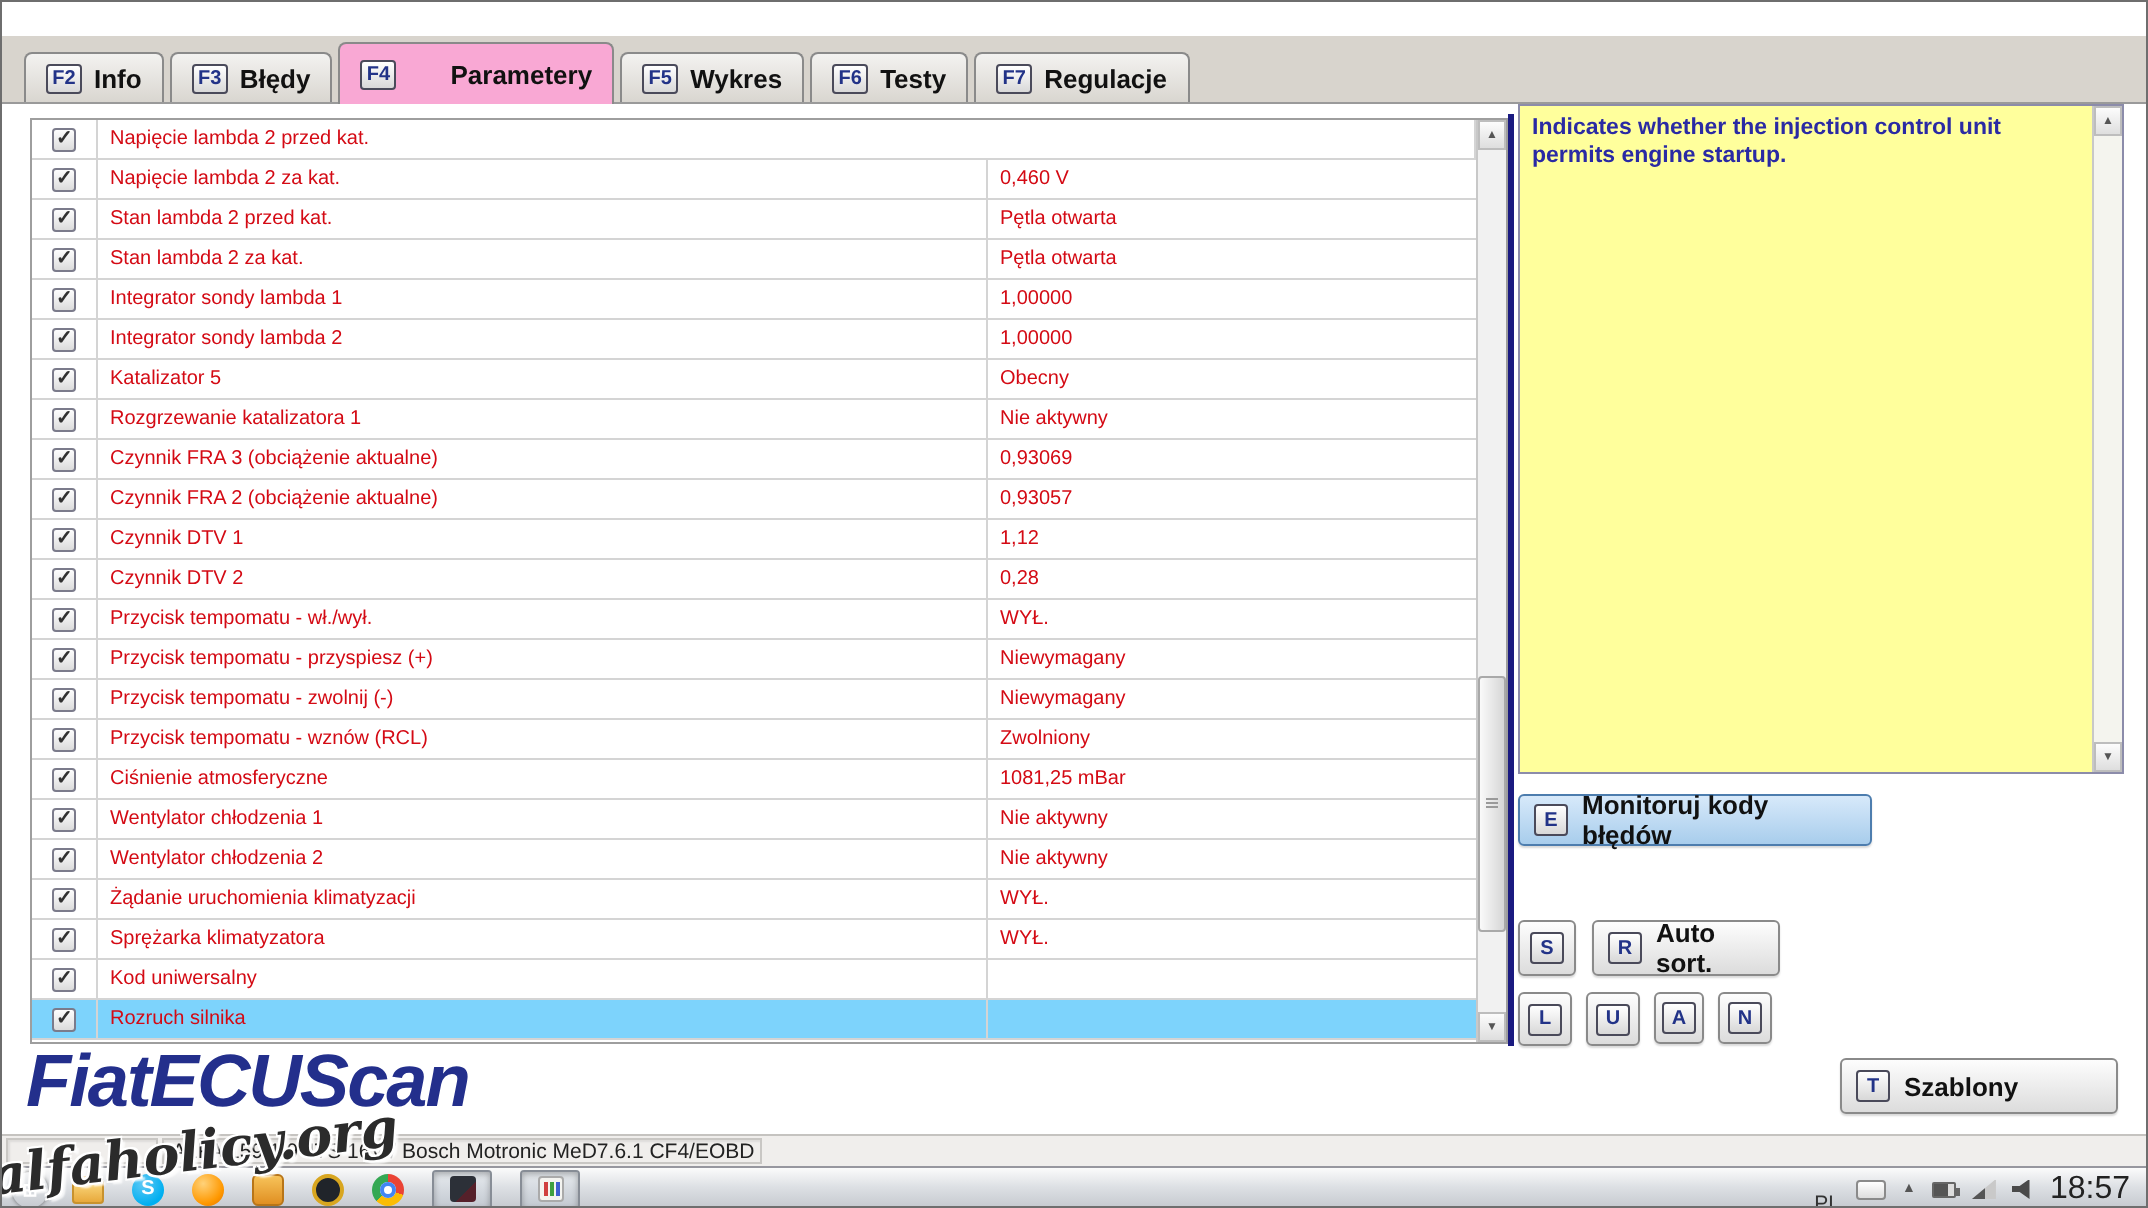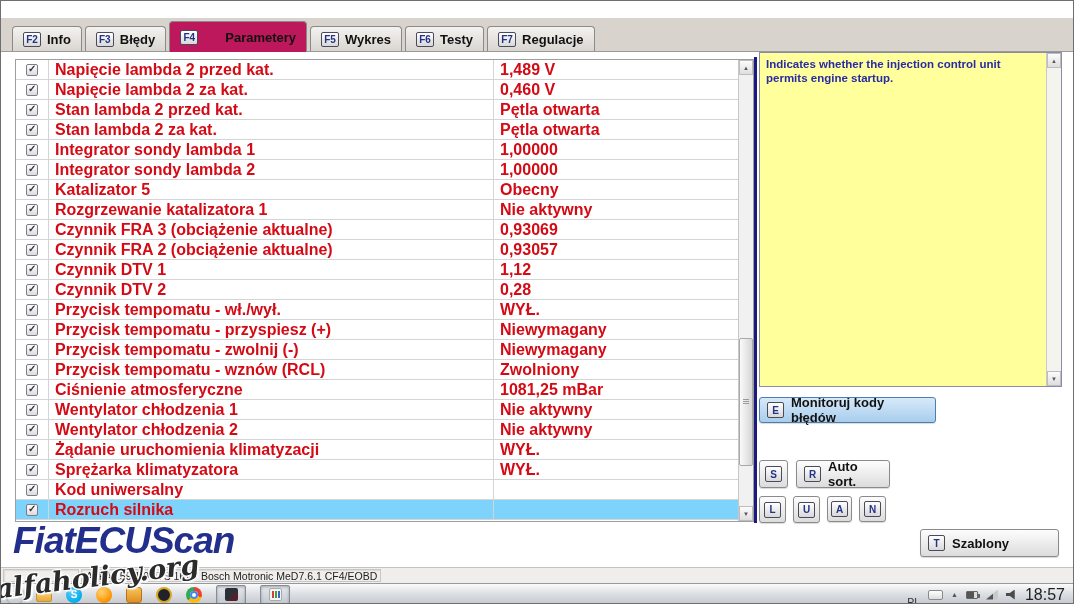--- a/index.html
+++ b/index.html
@@ -10,30 +10,30 @@
   .titlebar { position:absolute; top:0; left:0; right:0; height:17px; background:linear-gradient(#f7f6f4,#d8d5d0); border-bottom:1px solid #b3b0ab; display:flex; align-items:center; padding:0 3px;margin-top:28px; }
   .app-icon { width:11px; height:11px; border-radius:2px; background:linear-gradient(135deg,#c23b2e 55%,#8a8f96 55%); margin:0 4px 0 2px; }
   .titlebar .title { font-size:11px; color:#222; }
   .win-controls { margin-left:auto; display:flex; gap:1px; padding-right:2px; }
   .win-btn { width:25px; height:14px; border:1px solid #8f8f8f; border-radius:2px; background:linear-gradient(#fdfdfd,#cfcfcf); font-size:8px; line-height:11px; text-align:center; color:#333; }
   .win-btn.close { width:34px; background:linear-gradient(#f2a492,#d9513a 45%,#b03020); color:#fff; border-color:#8a2c1d; font-weight:bold; }
 
   
   .tabstrip { position:absolute; top:17px; left:0; right:0; height:33px; background:#d8d4cd; display:flex; align-items:flex-end; padding-left:11px; }
   .tab { height:25px; display:flex; align-items:center; gap:6px; padding:0 10px; margin-right:3px; background:linear-gradient(#f3f2f0,#d9d6d0); border:1px solid #8a8a8a; border-bottom:none; border-radius:4px 4px 0 0; font-size:13px; font-weight:bold; color:#111; position:relative; }
-  .tab.active { height:31px; background:#be185d; z-index:3; margin-bottom:-1px;gap:27px; }
+  .tab.active { height:31px; background:#f9a8d4; z-index:3; margin-bottom:-1px;gap:27px; }
   .key-badge { width:18px; height:15px; border:1px solid #4a4a5a; border-radius:2px; background:linear-gradient(#ffffff,#d8d8d8); color:#223388; font-size:10px; font-weight:bold; display:flex; align-items:center; justify-content:center; flex:none; }
 
   
   .content { position:absolute; top:50px; left:0; width:1074px; height:516px; background:#fff; border-top:1px solid #9a9a9a; }
 
   
   .param-table { position:absolute; left:14px; top:7px; width:739px; height:463px; border:1px solid #9e9e9e; display:flex; background:#fff; }
   .rows { flex:1; overflow:hidden; }
-  .row { height:20px; display:flex; border-bottom:1px solid #d4d4d4; color:#d40a14; font-weight:bold; font-size:16px;text-align:center; }
+  .row { height:20px; display:flex; border-bottom:1px solid #d4d4d4; color:#d40a14; font-weight:normal; font-size:10px;text-align:center; }
   .row.highlight { background:#7dd3fc; }
   .cell { display:flex; align-items:center; }
   .cell-check { width:33px; justify-content:center; border-right:1px solid #d4d4d4; }
   .cell-name { flex:1; padding-left:6px; border-right:1px solid #d4d4d4; overflow:hidden; white-space:nowrap; }
   .cell-value { width:244px; padding-left:6px; overflow:hidden; white-space:nowrap; }
   .checkbox { width:12px; height:12px; border:1px solid #7b7b8b; background:linear-gradient(#fefefe,#dcdcdc); border-radius:2px; position:relative; }
   .checkbox.checked::after { content:"✓"; position:absolute; left:1px; top:-2px; font-size:10px; color:#333; font-weight:bold; }
 
   
   .vscroll { width:15px; background:#f1f1f1; border-left:1px solid #c8c8c8; position:relative; }
@@ -144,21 +144,20 @@
 
   <div class="content">
 
     <div class="param-table">
       <div class="rows" id="rows">
   <div class="row">
     <div class="cell cell-check">
       <span class="checkbox checked"></span>
     </div>
     <div class="cell cell-name">Napięcie lambda 2 przed kat.</div>
-    <div class="cell cell-value">1,489 V</div>
   </div>
 
   <div class="row">
     <div class="cell cell-check">
       <span class="checkbox checked"></span>
     </div>
     <div class="cell cell-name">Napięcie lambda 2 za kat.</div>
     <div class="cell cell-value">0,460 V</div>
   </div>
 

